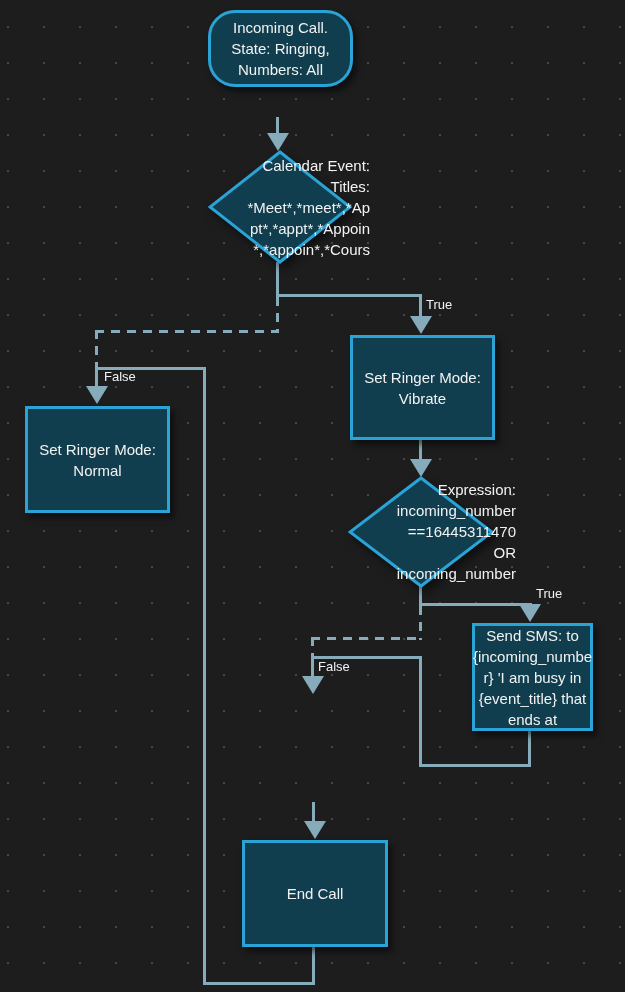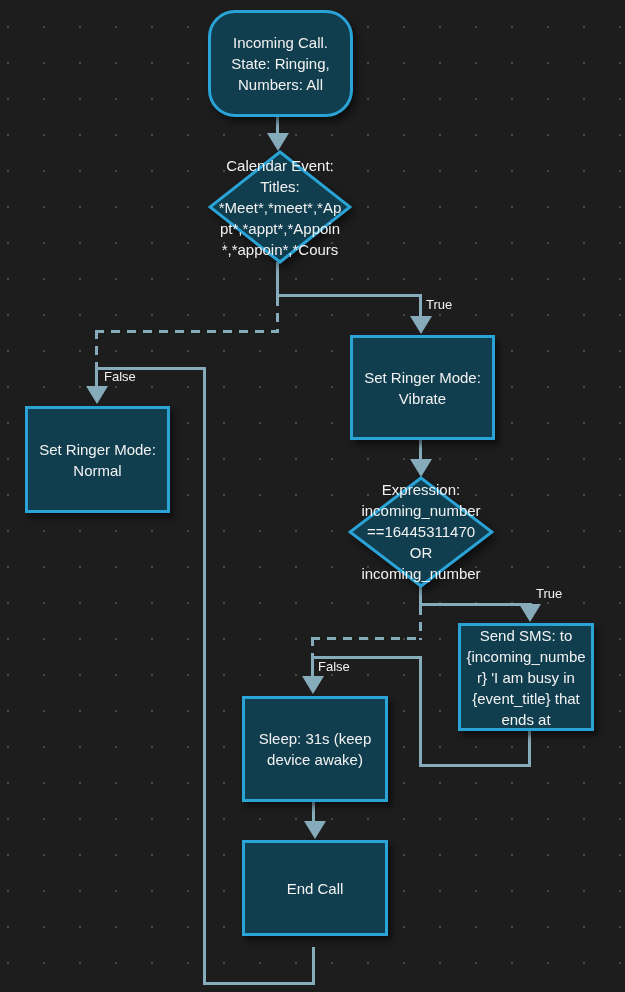--- a/index.html
+++ b/index.html
@@ -29,21 +29,21 @@
     box-shadow:4px 5px 6px rgba(0,0,0,.5);
     display:flex;align-items:center;justify-content:center;text-align:center;
     color:var(--text);font-size:15px;line-height:21px;box-sizing:border-box;
   }
   .node-label{white-space:pre-line;}
   .rounded{border-radius:27px;}
   .diamond{position:absolute;filter:drop-shadow(4px 5px 4px rgba(0,0,0,.5));}
   .diamond polygon{fill:var(--node-fill);stroke:var(--node-border);stroke-width:3;stroke-linejoin:miter;}
   .diamond-label{
     position:absolute;color:var(--text);font-size:15px;line-height:21px;
-    text-align:center;white-space:pre-line;pointer-events:none;
+    text-align:right;white-space:pre-line;pointer-events:none;
   }
   .edge-label{position:absolute;color:var(--text);font-size:13px;}
 </style>
 </head>
 <body>
 
 <div class="canvas">
 
   <div class="line lv" style="left:276px;top:117px;height:18px"></div>
   <div class="line lv" style="left:276px;top:262px;height:35px"></div>
@@ -77,21 +77,21 @@
   <div class="arrow" style="left:519px;top:604px"></div>
   <div class="arrow" style="left:302px;top:676px"></div>
   <div class="arrow" style="left:304px;top:821px"></div>
   <div class="arrow" style="left:86px;top:386px"></div>
 
   <span class="edge-label" style="left:426px;top:297px">True</span>
   <span class="edge-label" style="left:104px;top:369px">False</span>
   <span class="edge-label" style="left:536px;top:586px">True</span>
   <span class="edge-label" style="left:318px;top:659px">False</span>
 
-  <div class="node rounded" style="left:208px;top:10px;width:145px;height:107px">
+  <div class="node rounded" style="left:208px;top:10px;width:145px;height:77px">
     <span class="node-label">Incoming Call.
 State: Ringing,
 Numbers: All</span>
   </div>
 
   <svg class="diamond" style="left:208px;top:150px" width="144" height="114">
     <polygon points="72,2 142,57 72,112 2,57"></polygon>
   </svg>
   <div class="diamond-label" style="left:190px;top:155px;width:180px">Calendar Event:
 Titles:
@@ -111,30 +111,26 @@
 
   <svg class="diamond" style="left:348px;top:476px" width="146" height="112">
     <polygon points="73,2 144,56 73,110 2,56"></polygon>
   </svg>
   <div class="diamond-label" style="left:326px;top:479px;width:190px">Expression:
 incoming_number
 ==16445311470
 OR
 incoming_number</div>
 
-  <div class="node" style="left:458px;top:623px;width:136px;height:108px">
+  <div class="node" style="left:472px;top:623px;width:121px;height:108px">
     <span class="node-label">Send SMS: to
 {incoming_numbe
 r} 'I am busy in
 {event_title} that
 ends at</span>
   </div>
 
-  <div class="node" style="left:242px;top:696px;width:146px;height:106px">
-    <span class="node-label">Sleep: 31s (keep
-device awake)</span>
-  </div>
 
-  <div class="node" style="left:242px;top:840px;width:146px;height:96px">
+  <div class="node" style="left:242px;top:840px;width:146px;height:107px">
     <span class="node-label">End Call</span>
   </div>
 
 </div>
 
 </body></html>

